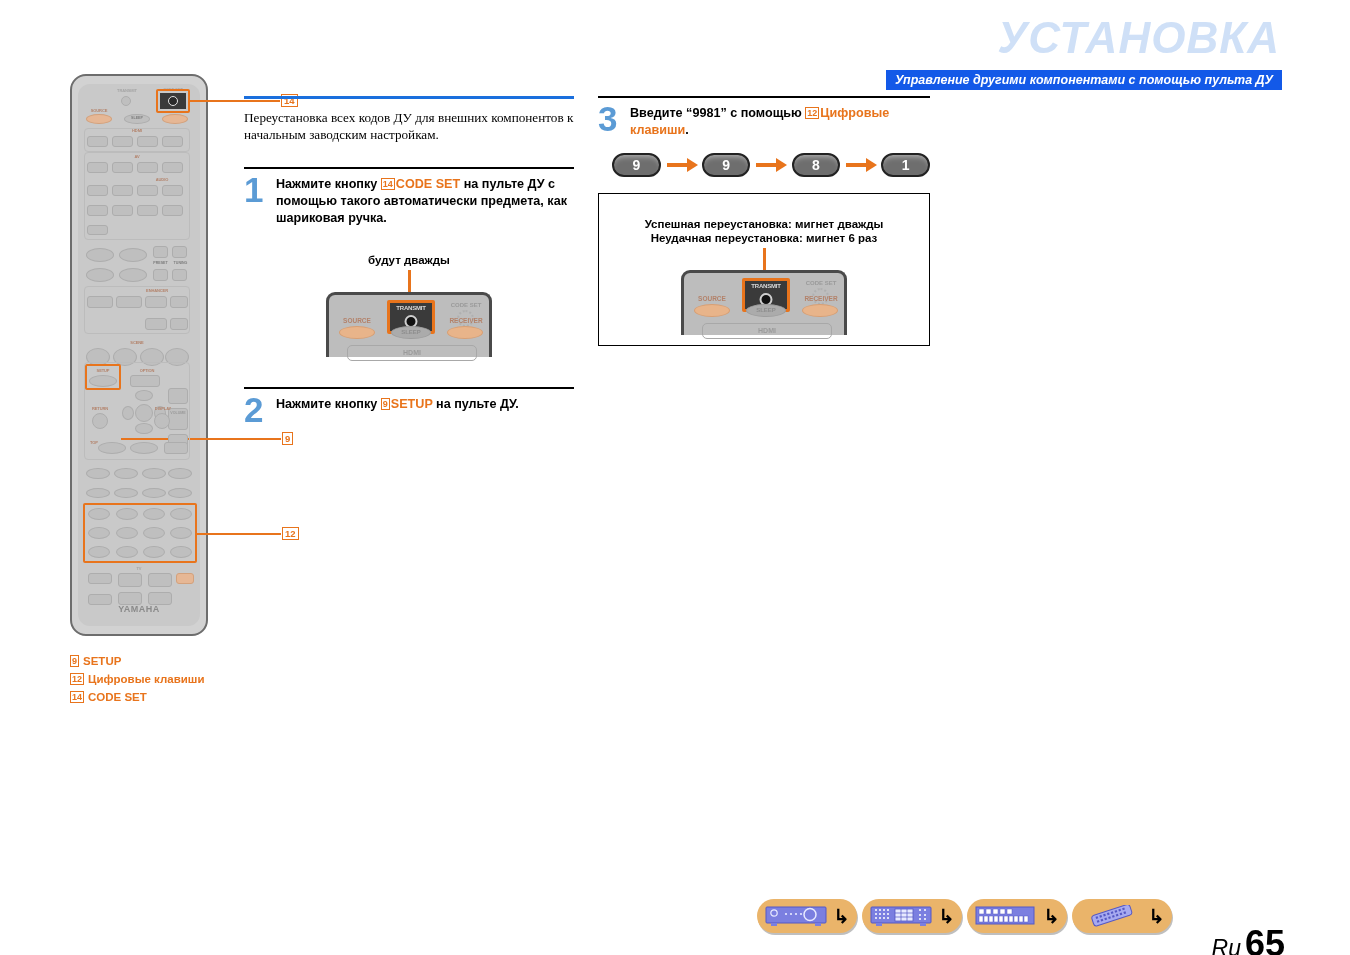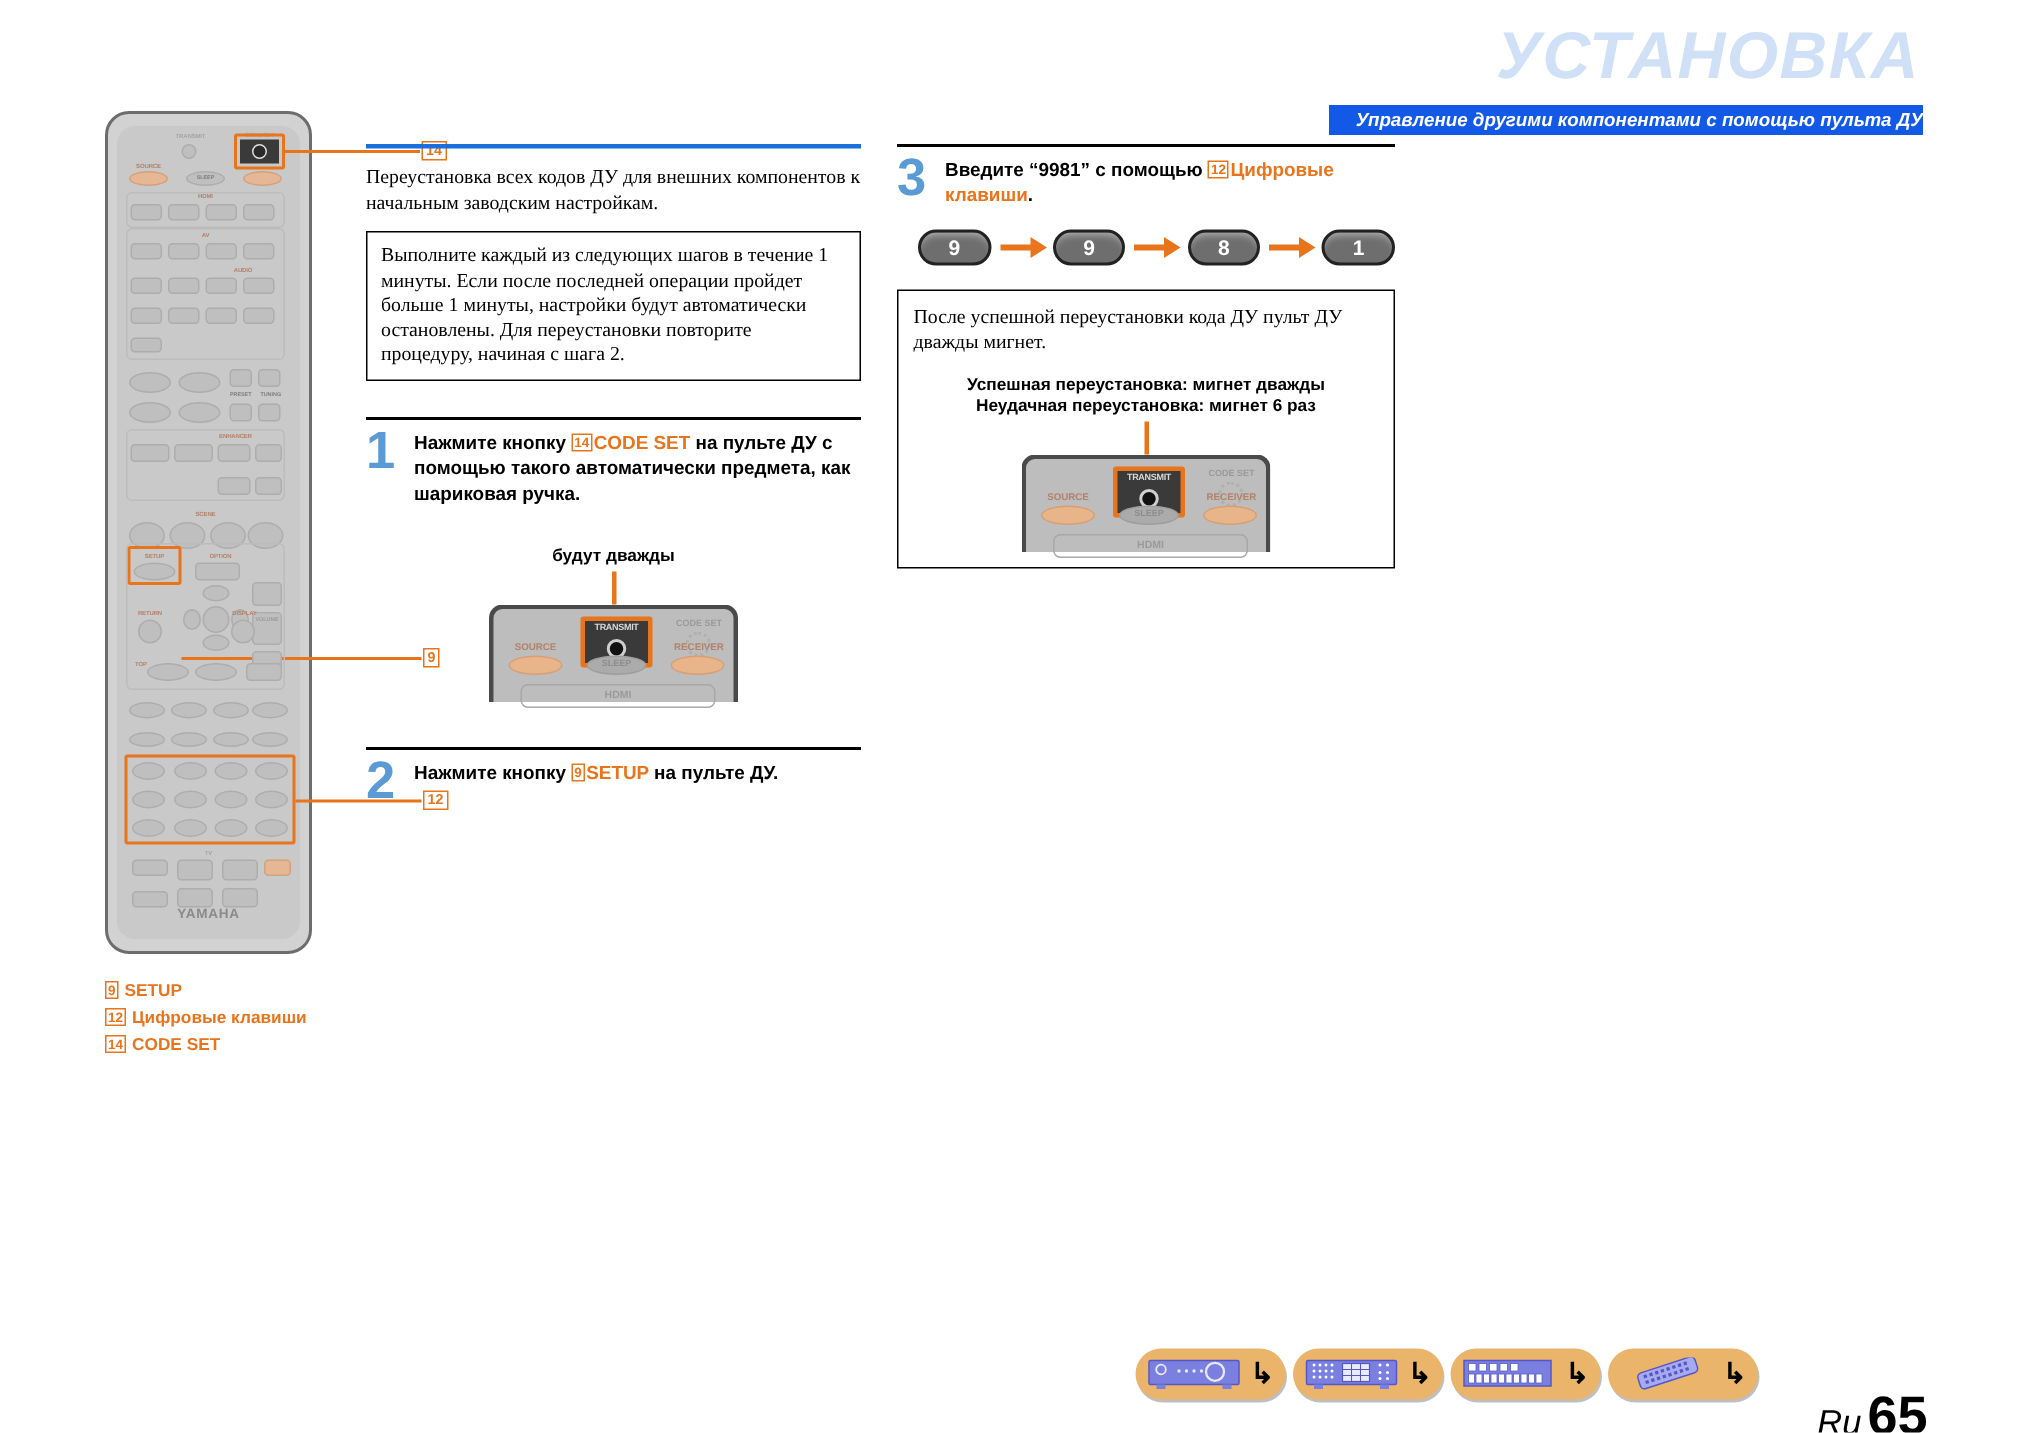--- a/index.html
+++ b/index.html
@@ -20,21 +20,21 @@
     font-size:44px; letter-spacing:1px;
     color:#cfe0f7;
     line-height:1;
   }
   #header-bar {
     position:absolute; left:886px; top:70px; width:396px; height:20px;
     background:#1359e8;
   }
   #header-bar span {
     display:block; color:#ffffff; font-weight:bold; font-style:italic;
-    font-size:12.5px; line-height:20px; text-align:right;
+    font-size:12.5px; line-height:20px; text-align:center;
     white-space:nowrap;
   }
 
   
   .col { position:absolute; top:96px; }
   #col-left  { left:244px; width:330px; }
   #col-right { left:598px; width:332px; }
 
   
   .sec-head {
@@ -367,23 +367,20 @@
     <span class="refbox">14</span><span>CODE SET</span>
   </div>
 </div>
 
 <div class="col" id="col-left">
 
   <div class="sec-rule"></div>
 
   <div class="body-serif">Переустановка всех кодов ДУ для внешних компонентов к начальным заводским настройкам.</div>
 
-  <div class="note-box">
-    <div class="body-serif">Выполните каждый из следующих шагов в течение 1 минуты. Если после последней операции пройдет больше 1 минуты, настройки будут автоматически остановлены. Для переустановки повторите процедуру, начиная с шага 2.</div>
-  </div>
 
   <div style="margin-top:24px;">
     <div class="step-rule"></div>
     <div class="step" style="margin-top:4px;">
       <div class="step-num">1</div>
       <div class="step-text"><span>Нажмите кнопку </span><span class="refbox">14</span><span class="or">CODE SET</span><span> на пульте ДУ с помощью такого автоматически предмета, как шариковая ручка.</span></div>
     </div>
 
     <div style="margin-top:26px;">
       <div class="caption-bold">будут дважды</div>
@@ -436,21 +433,20 @@
     <div class="key">9</div>
     <div class="arrow"></div>
     <div class="key">9</div>
     <div class="arrow"></div>
     <div class="key">8</div>
     <div class="arrow"></div>
     <div class="key">1</div>
   </div>
 
   <div class="result-box">
-    <div class="body-serif">После успешной переустановки кода ДУ пульт ДУ дважды мигнет.</div>
 
     <div style="margin-top:14px;">
       <div class="caption-bold">Успешная переустановка: мигнет дважды</div>
       <div class="caption-bold">Неудачная переустановка: мигнет 6 раз</div>
       <div class="connector" style="height:22px;"></div>
 
       <div class="panel-wrap" style="width:166px;">
         <div class="panel" style="width:166px; height:65px;">
           <div class="transmit-box" style="left:58px; top:5px; width:48px; height:34px;">
             <div class="tlbl">TRANSMIT</div>

